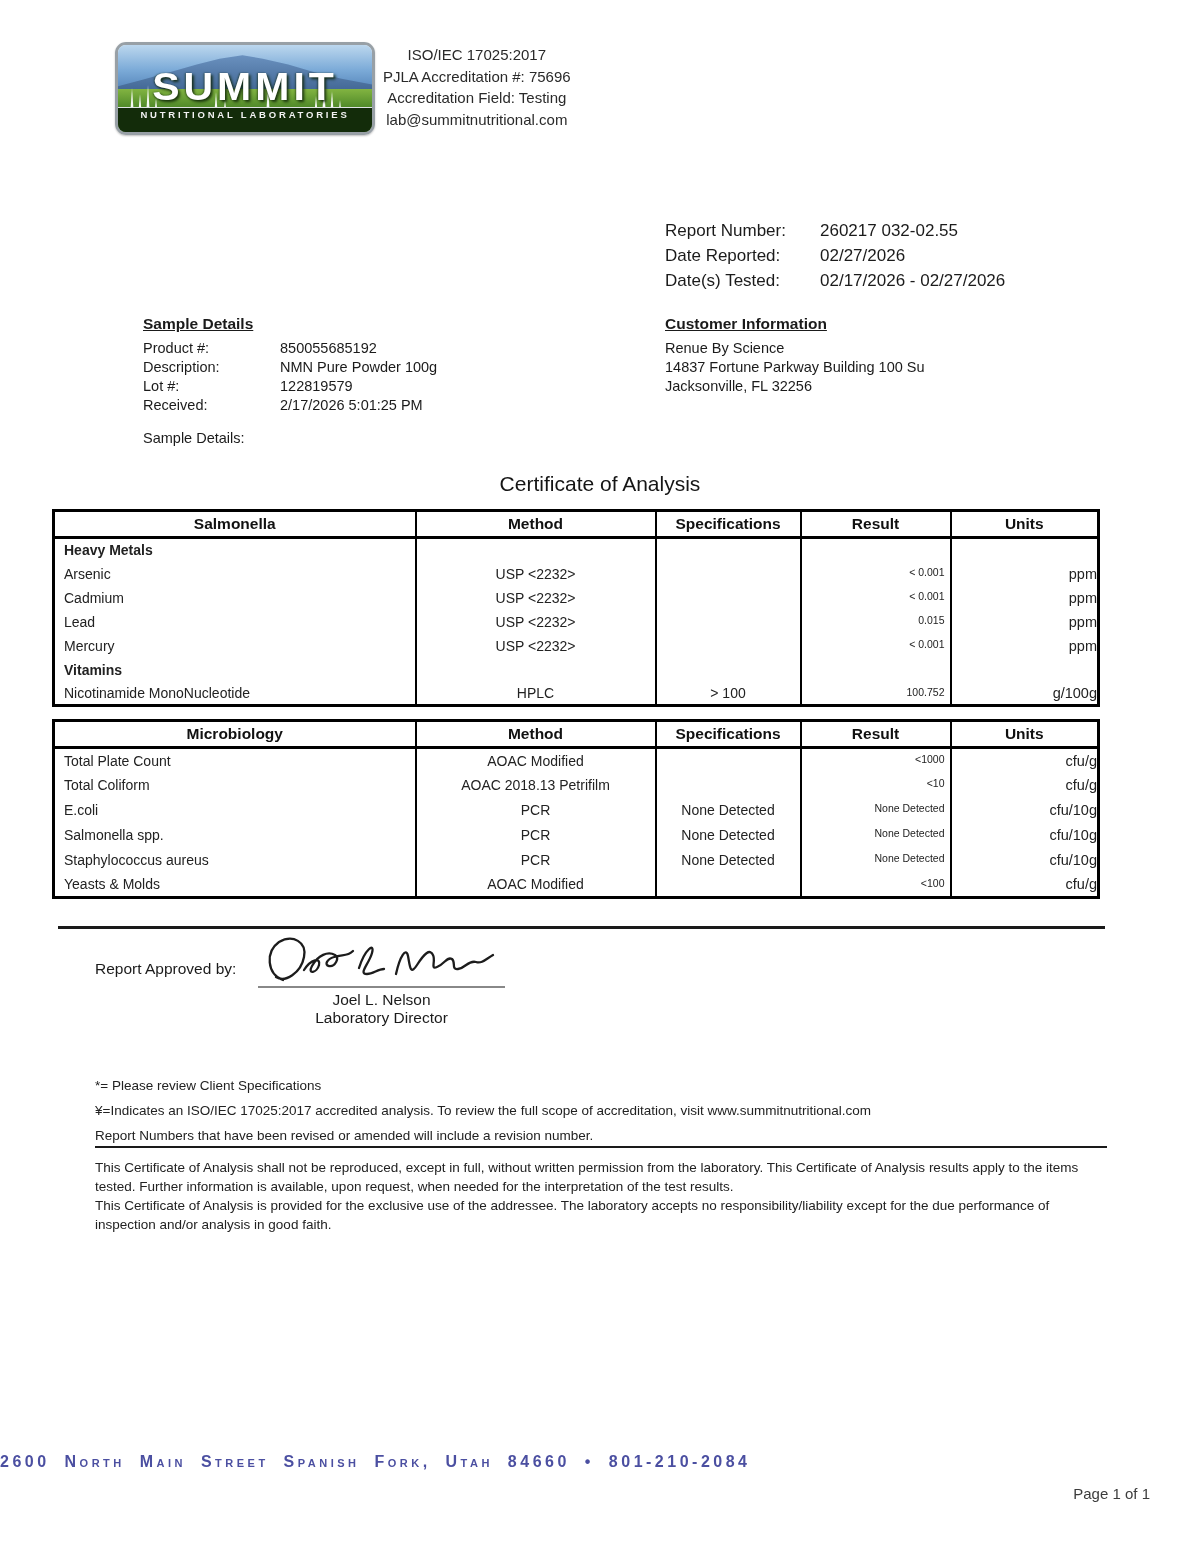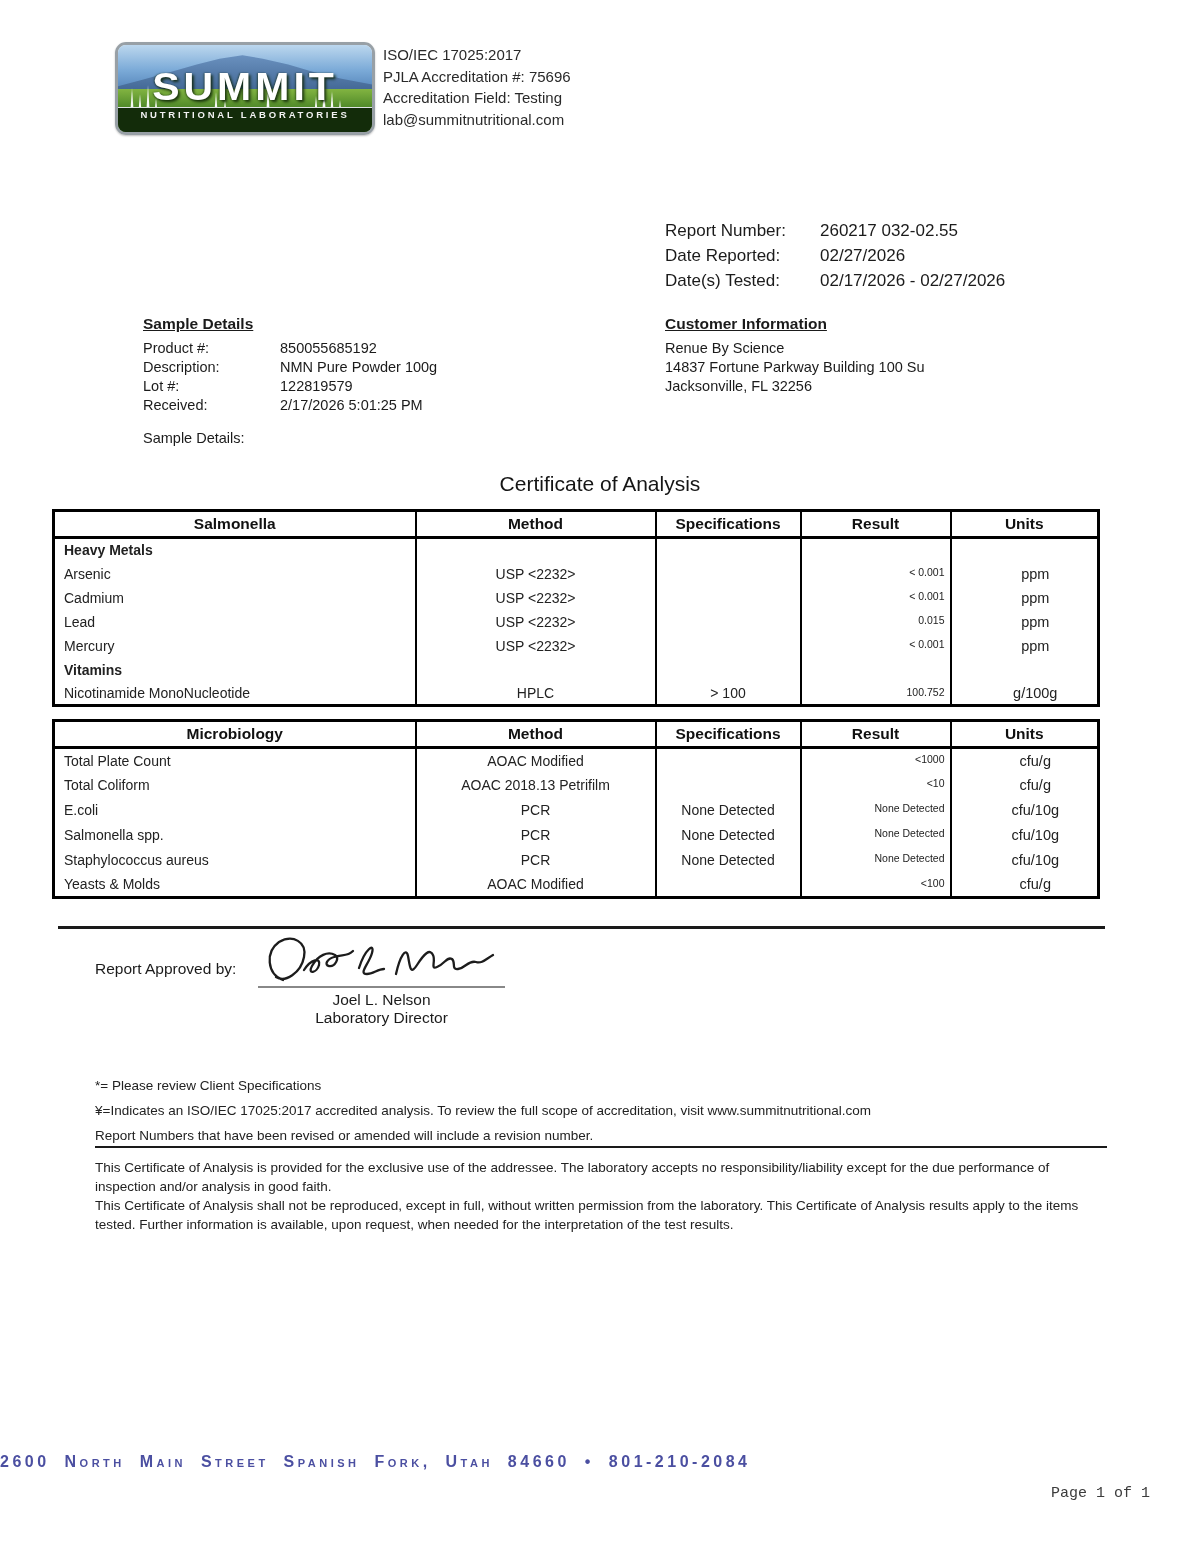--- a/index.html
+++ b/index.html
@@ -25,21 +25,21 @@
     background:linear-gradient(180deg,#82b441 0%,#4d8728 45%,#2b5715 100%); }
   .logo-word { position:absolute; left:0; right:0; top:22%; text-align:center;
     font-size:41px; font-weight:bold; letter-spacing:4px; color:#ffffff; white-space:nowrap;
     text-shadow:2px 2px 3px rgba(12,34,6,.85), -1px -1px 2px rgba(12,34,6,.55); transform:scaleY(.96); }
   .logo-spikes { position:absolute; left:0; bottom:15px; width:100%; height:34px; }
   .logo-band { position:absolute; left:0; right:0; bottom:0; height:25px;
     background:#132c0a; border-top:1.5px solid #dfe3e5; text-align:center;
     font-size:9.5px; font-weight:bold; letter-spacing:2.8px; color:#f2f2f2; line-height:14px; white-space:nowrap; }
 
   
-  .accred { position:absolute; left:383px; top:44px; font-size:15px; line-height:21.5px; color:#2a2a2a; }
+  .accred { position:absolute; left:383px; top:44px; font-size:15px; line-height:21.5px; color:#2a2a2a;text-align:center; }
 
   
   .report-info { position:absolute; left:665px; top:218px; font-size:17px; line-height:25px; }
   .ri-row { display:flex; }
   .ri-label { width:155px; }
 
   
   .info-heading { font-size:15.5px; font-weight:bold; text-decoration:underline; margin-bottom:6px; }
   .sample { position:absolute; left:143px; top:314px; font-size:14.5px; line-height:19px; }
   .sd-row { display:flex; }
@@ -59,21 +59,21 @@
   .coa-table th { border-bottom:3px solid #000; border-right:2px solid #000;
     font-size:15.5px; font-weight:bold; height:27px; text-align:center; padding:0; color:#111; }
   .coa-table th:last-child, .coa-table td:last-child { border-right:none; }
   .coa-table td { border-right:2px solid #000; padding:0; font-size:14px; vertical-align:middle; color:#222; }
   .chem td { height:24px; }
   .micro td { height:25px; }
   td.c-name { text-align:left; padding-left:9px; }
   tr.section td.c-name { font-weight:bold; }
   td.c-method, td.c-spec { text-align:center; }
   td.c-result { text-align:right; font-size:10.5px; padding:4px 5px 0 0; vertical-align:top; }
-  td.c-units { text-align:center; padding-left:22px; font-size:14.5px; }
+  td.c-units { text-align:right; padding-left:22px; font-size:14.5px; }
 
   
   .rule1 { position:absolute; left:58px; top:926px; width:1047px; border-top:3px solid #1a1a1a; }
   .rule2 { position:absolute; left:95px; top:1146px; width:1012px; border-top:2.5px solid #1a1a1a; }
 
   
   .approval-label { position:absolute; left:95px; top:960px; font-size:15.5px; }
   .sig-svg { position:absolute; left:252px; top:928px; width:256px; height:60px; }
   .sig-line { position:absolute; left:258px; top:986px; width:247px; border-top:2px solid #888; }
   .sig-name { position:absolute; left:258px; top:991px; width:247px; text-align:center; font-size:15.5px; }
@@ -81,21 +81,21 @@
 
   
   .footnotes { position:absolute; left:95px; top:1078px; font-size:13.5px; color:#222; }
   .footnotes .fn { margin-bottom:10px; }
   .disclaimer { position:absolute; left:95px; top:1158px; width:995px; font-size:13.5px; line-height:19px; color:#222; }
 
   
   .footer-address { position:absolute; left:0; width:100%; top:1453px; text-align:left;
     font-variant:small-caps; font-weight:bold; font-size:16px; letter-spacing:3.5px;
     word-spacing:7px; color:#4b4fa1; }
-  .page-num { position:absolute; right:50px; top:1485px; font-size:15px; color:#3c3c3c;font-family:Liberation Mono, monospace; }
+  .page-num { position:absolute; right:50px; top:1485px; font-size:15px; color:#3c3c3c; }
 </style>
 </head>
 <body>
 
 <div class="page">
 
   <div class="logo">
     <div class="logo-frame">
       <div class="logo-sky"></div>
       <div class="logo-mountain"></div>
@@ -336,20 +336,20 @@
 
   <div class="footnotes">
     <div class="fn">*= Please review Client Specifications</div>
     <div class="fn">¥=Indicates an ISO/IEC 17025:2017 accredited analysis. To review the full scope of accreditation, visit www.summitnutritional.com</div>
     <div class="fn">Report Numbers that have been revised or amended will include a revision number.</div>
   </div>
 
   <div class="rule2"></div>
 
   <div class="disclaimer">
+    <p>This Certificate of Analysis shall not be reproduced, except in full, without written permission from the laboratory. This Certificate of Analysis results apply to the items tested. Further information is available, upon request, when needed for the interpretation of the test results.</p>
     <p>This Certificate of Analysis is provided for the exclusive use of the addressee. The laboratory accepts no responsibility/liability except for the due performance of inspection and/or analysis in good faith.</p>
-    <p>This Certificate of Analysis shall not be reproduced, except in full, without written permission from the laboratory. This Certificate of Analysis results apply to the items tested. Further information is available, upon request, when needed for the interpretation of the test results.</p>
   </div>
 
   <div class="footer-address">2600 North Main Street  Spanish Fork, Utah  84660 • 801-210-2084</div>
   <div class="page-num">Page 1 of 1</div>
 
 </div>
 
 </body></html>

